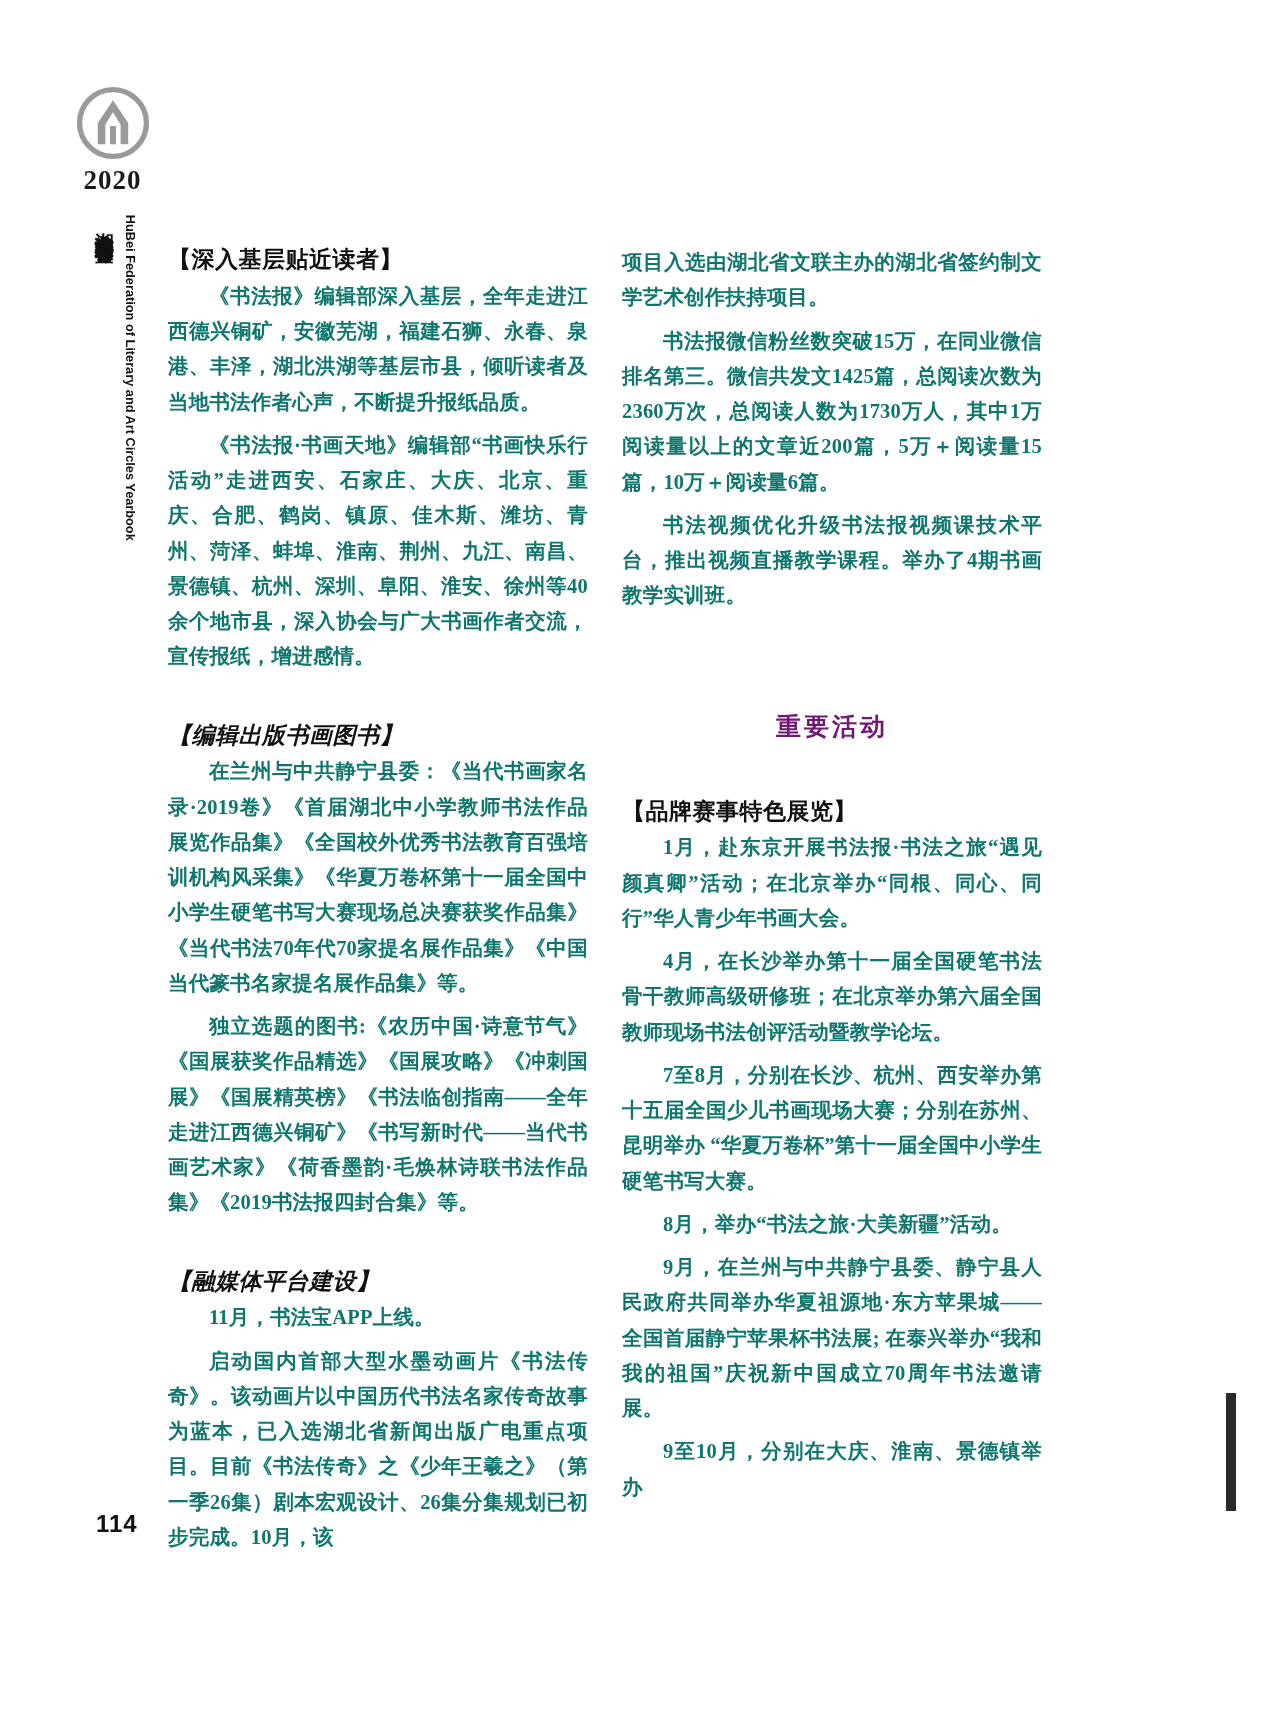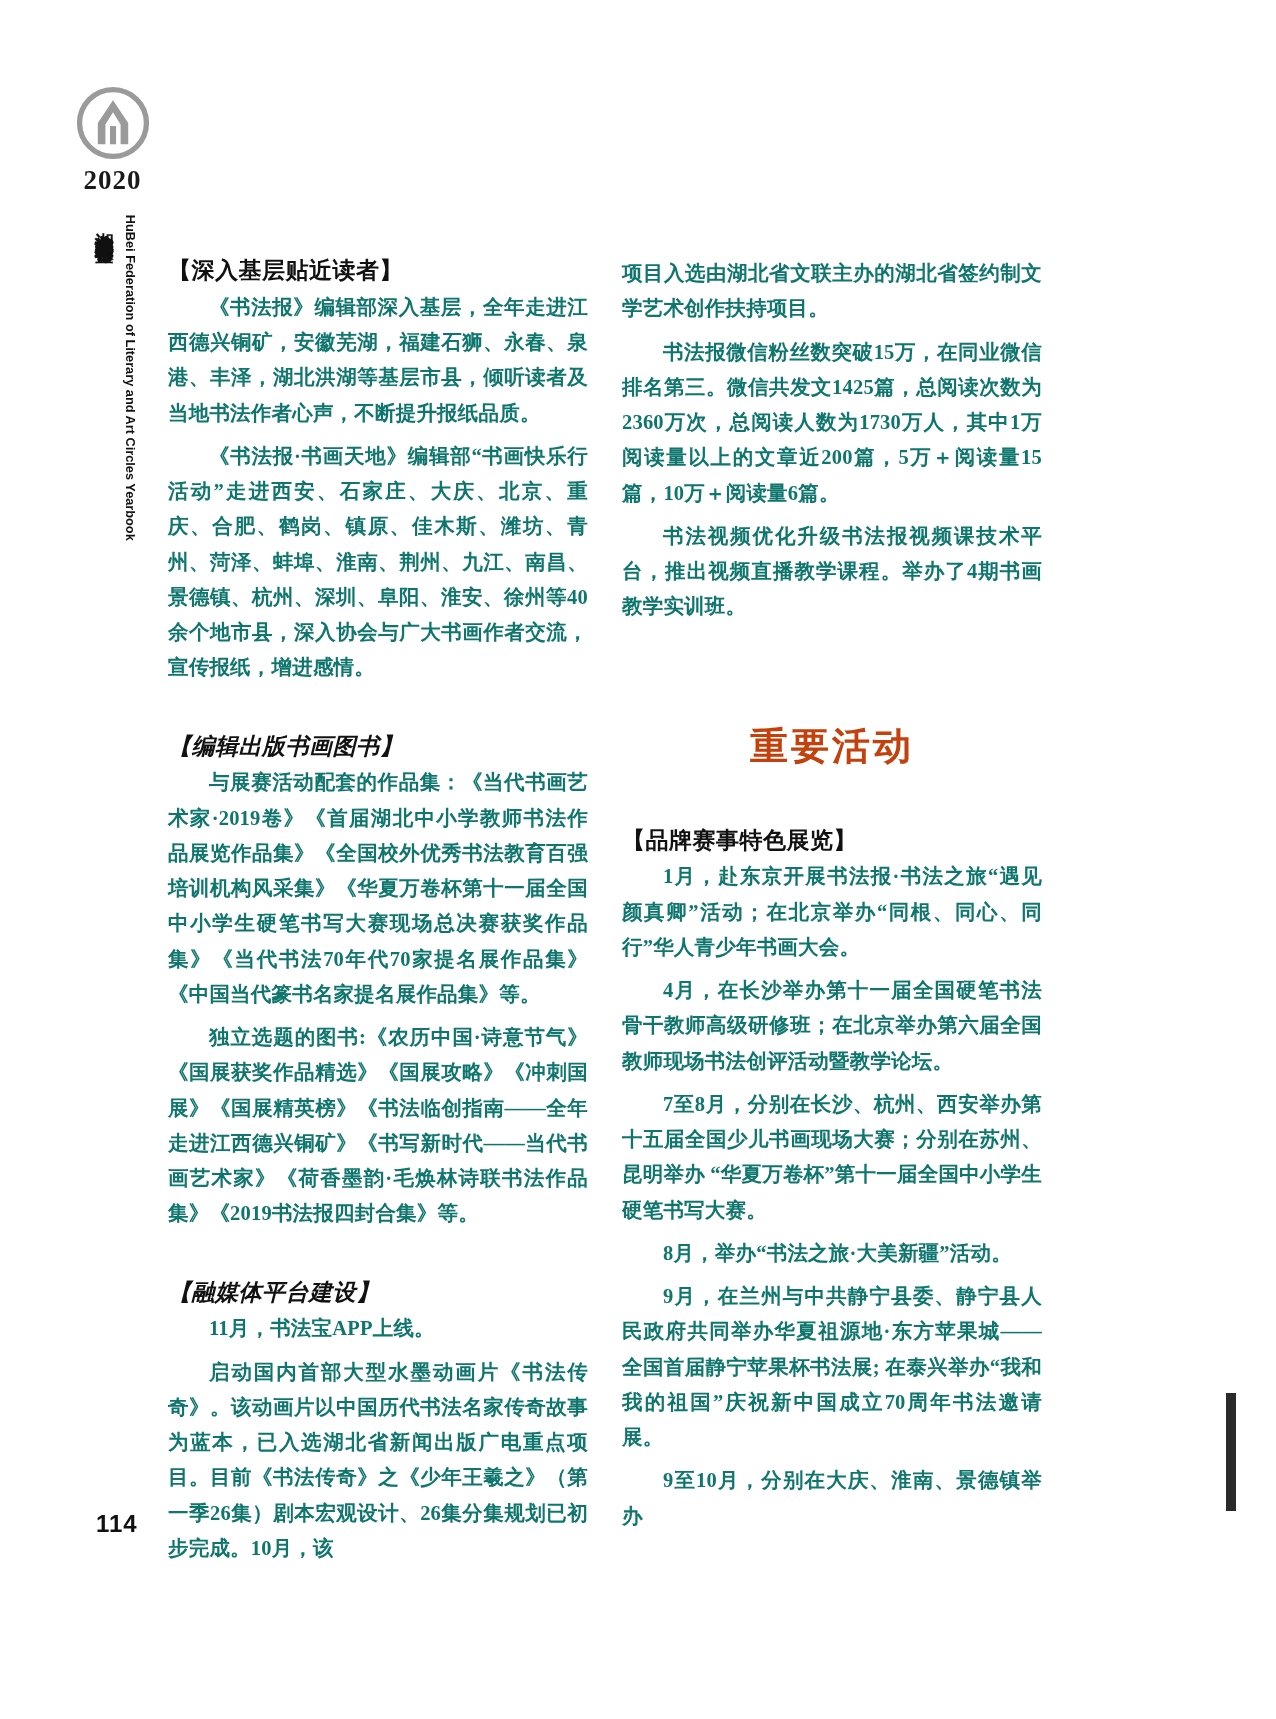--- a/index.html
+++ b/index.html
@@ -70,21 +70,21 @@
     font-size: 12.5px;
     letter-spacing: 0px;
     color: #111;
     white-space: nowrap;
     transform: scaleY(1.02);
   }
 
   
   .col {
     position: absolute;
-    top: 256px;
+    top: 245px;
     width: 420px;
   }
   .col-left { left: 168px; }
   .col-right { left: 622px; }
 
   .sec-head {
     font-family: "DejaVu Sans", sans-serif;
     font-weight: bold;
     font-size: 23px;
     line-height: 1.25;
@@ -105,25 +105,25 @@
     text-indent: 2em;
     margin: 0;
     color: #0f766e;
     letter-spacing: 0.2px;
   }
   .para + .para { margin-top: 8px; }
 
   .big-head {
     font-family: "DejaVu Sans", sans-serif;
     font-weight: bold;
-    font-size: 38px;
+    font-size: 25px;
     letter-spacing: 3px;
     text-align: center;
     margin: 96px 0 54px 0;
-    color: #c2410c;
+    color: #701a75;
   }
 
   .page-num {
     position: absolute;
     left: 96px;
     top: 1510px;
     font-family: "Liberation Sans", sans-serif;
     font-weight: bold;
     font-size: 24px;
     color: #111;
@@ -163,21 +163,21 @@
     </div>
   </div>
 
   <div class="col col-left">
 
     <h2 class="sec-head">【深入基层贴近读者】</h2>
     <p class="para">《书法报》编辑部深入基层，全年走进江西德兴铜矿，安徽芜湖，福建石狮、永春、泉港、丰泽，湖北洪湖等基层市县，倾听读者及当地书法作者心声，不断提升报纸品质。</p>
     <p class="para">《书法报·书画天地》编辑部“书画快乐行活动”走进西安、石家庄、大庆、北京、重庆、合肥、鹤岗、镇原、佳木斯、潍坊、青州、菏泽、蚌埠、淮南、荆州、九江、南昌、景德镇、杭州、深圳、阜阳、淮安、徐州等40余个地市县，深入协会与广大书画作者交流，宣传报纸，增进感情。</p>
 
     <h2 class="sec-head spaced">【编辑出版书画图书】</h2>
-    <p class="para">与展赛活动配套的作品集：《当代书画艺术家·2019卷》《首届湖北中小学教师书法作品展览作品集》《全国校外优秀书法教育百强培训机构风采集》《华夏万卷杯第十一届全国中小学生硬笔书写大赛现场总决赛获奖作品集》《当代书法70年代70家提名展作品集》《中国当代篆书名家提名展作品集》等。</p>
+    <p class="para">在兰州与中共静宁县委：《当代书画家名录·2019卷》《首届湖北中小学教师书法作品展览作品集》《全国校外优秀书法教育百强培训机构风采集》《华夏万卷杯第十一届全国中小学生硬笔书写大赛现场总决赛获奖作品集》《当代书法70年代70家提名展作品集》《中国当代篆书名家提名展作品集》等。</p>
     <p class="para">独立选题的图书:《农历中国·诗意节气》《国展获奖作品精选》《国展攻略》《冲刺国展》《国展精英榜》《书法临创指南——全年走进江西德兴铜矿》《书写新时代——当代书画艺术家》《荷香墨韵·毛焕林诗联书法作品集》《2019书法报四封合集》等。</p>
 
     <h2 class="sec-head spaced">【融媒体平台建设】</h2>
     <p class="para">11月，书法宝APP上线。</p>
     <p class="para">启动国内首部大型水墨动画片《书法传奇》。该动画片以中国历代书法名家传奇故事为蓝本，已入选湖北省新闻出版广电重点项目。目前《书法传奇》之《少年王羲之》（第一季26集）剧本宏观设计、26集分集规划已初步完成。10月，该</p>
   </div>
 
   <div class="col col-right">
 
     <p class="para" style="text-indent:0">项目入选由湖北省文联主办的湖北省签约制文学艺术创作扶持项目。</p>

